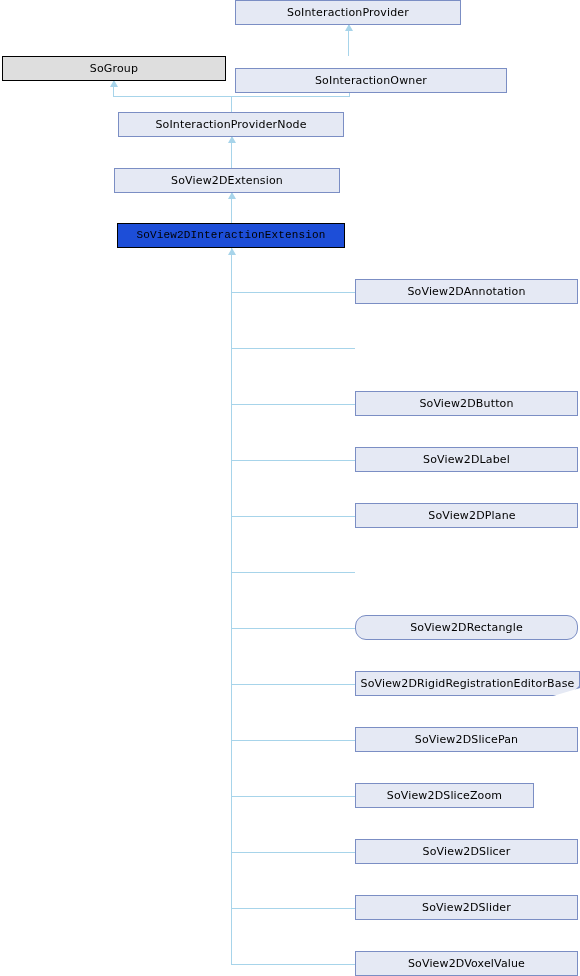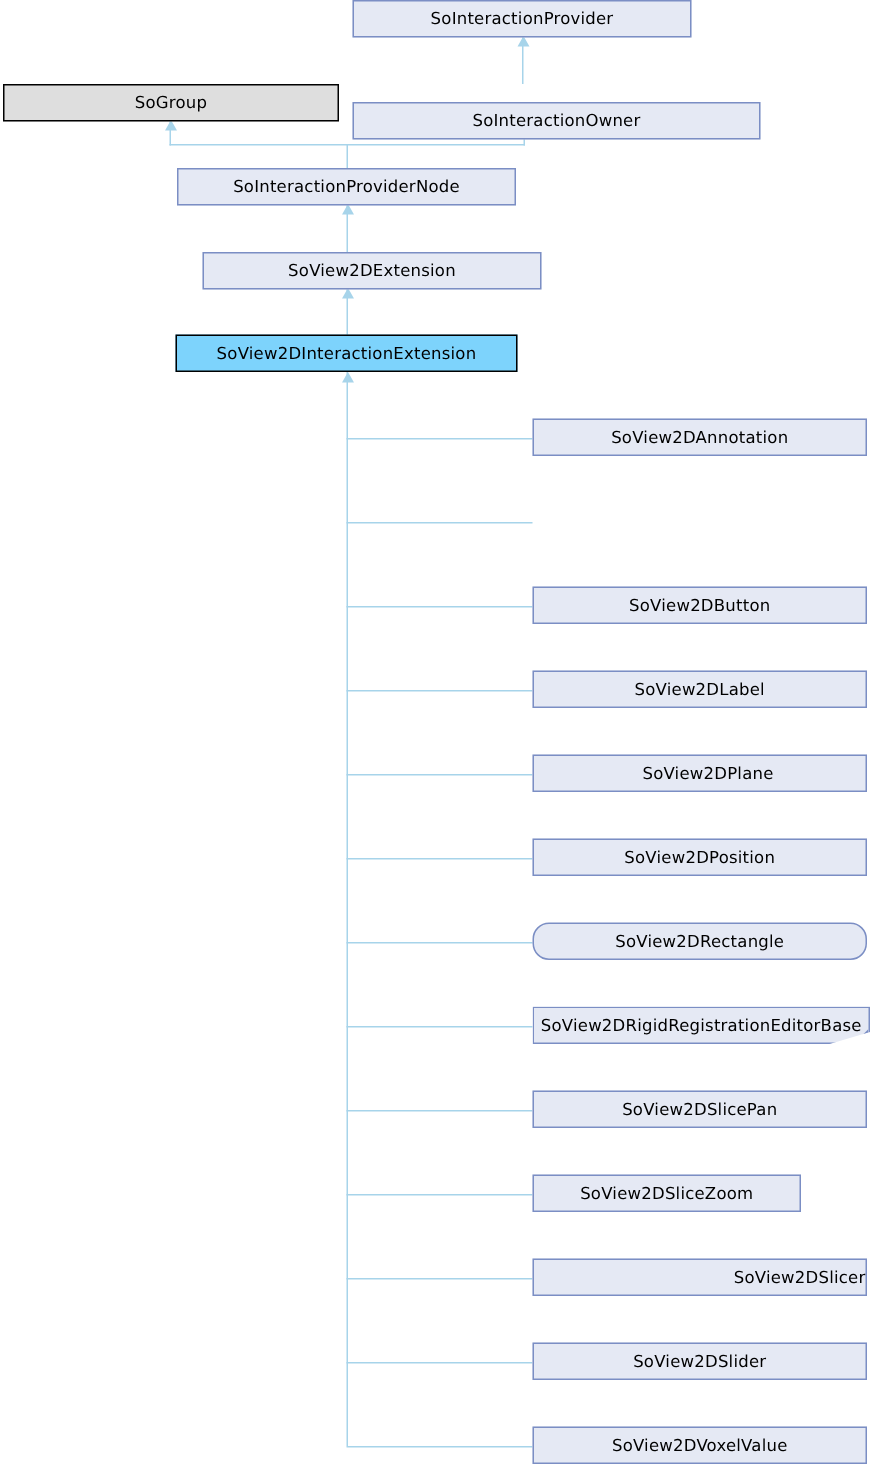--- a/index.html
+++ b/index.html
@@ -29,22 +29,23 @@
     white-space: nowrap;
     letter-spacing: 0.15px;
     height: 25px;
   }
   .node.derived,
   .node.ancestor {
     background: #e5e9f4;
     border: 1px solid #7b8ec4;
   }
   .node.current {
-    background: #7dd3fc;
+    background: #1d4ed8;
     border: 1.5px solid #000000;
+    font-family: Liberation Mono, monospace;
   }
   .node.root {
     background: #dedede;
     border: 1.5px solid #000000;
   }
   
   .node.folded {
     clip-path: polygon(0 0, 100% 0, 100% 68%, 88% 100%, 0 100%);
   }
   .node.folded::after {
@@ -109,21 +110,21 @@
   </div>
 
   <div class="node ancestor" style="left:118px; top:112px; width:226px;">
     <span>SoInteractionProviderNode</span>
   </div>
 
   <div class="node root" style="left:2px; top:56px; width:224px;">
     <span>SoGroup</span>
   </div>
 
-  <div class="node ancestor" style="left:135px; top:168px; width:226px;">
+  <div class="node ancestor" style="left:114px; top:168px; width:226px;">
     <span>SoView2DExtension</span>
   </div>
 
   <div class="node current" style="left:117px; top:223px; width:228px;">
     <span>SoView2DInteractionExtension</span>
   </div>
 
   <div class="conn h" style="left:231px; top:292px; width:124px;"></div>
   <div class="node derived" style="left:355px; top:279px; width:223px;">
     <span>SoView2DAnnotation</span>
@@ -140,23 +141,20 @@
   <div class="node derived" style="left:355px; top:447px; width:223px;">
     <span>SoView2DLabel</span>
   </div>
 
   <div class="conn h" style="left:231px; top:516px; width:124px;"></div>
   <div class="node derived" style="left:355px; top:503px; width:223px;padding-left:11px;">
     <span>SoView2DPlane</span>
   </div>
 
   <div class="conn h" style="left:231px; top:572px; width:124px;"></div>
-  <div class="node derived" style="left:355px; top:559px; width:223px;">
-    <span>SoView2DPosition</span>
-  </div>
 
   <div class="conn h" style="left:231px; top:628px; width:124px;"></div>
   <div class="node derived" style="left:355px; top:615px; width:223px;border-radius:11px;">
     <span>SoView2DRectangle</span>
   </div>
 
   <div class="conn h" style="left:231px; top:684px; width:124px;"></div>
   <div class="node derived folded" style="left:355px; top:671px; width:225px;">
     <span>SoView2DRigidRegistrationEditorBase</span>
   </div>
@@ -165,21 +163,21 @@
   <div class="node derived" style="left:355px; top:727px; width:223px;">
     <span>SoView2DSlicePan</span>
   </div>
 
   <div class="conn h" style="left:231px; top:796px; width:124px;"></div>
   <div class="node derived" style="left:355px; top:783px; width:179px;">
     <span>SoView2DSliceZoom</span>
   </div>
 
   <div class="conn h" style="left:231px; top:852px; width:124px;"></div>
-  <div class="node derived" style="left:355px; top:839px; width:223px;justify-content:flex-end;">
+  <div class="node derived" style="left:355px; top:839px; width:223px;">
     <span>SoView2DSlicer</span>
   </div>
 
   <div class="conn h" style="left:231px; top:908px; width:124px;"></div>
   <div class="node derived" style="left:355px; top:895px; width:223px;">
     <span>SoView2DSlider</span>
   </div>
 
   <div class="conn h" style="left:231px; top:964px; width:124px;"></div>
   <div class="node derived" style="left:355px; top:951px; width:223px;">

